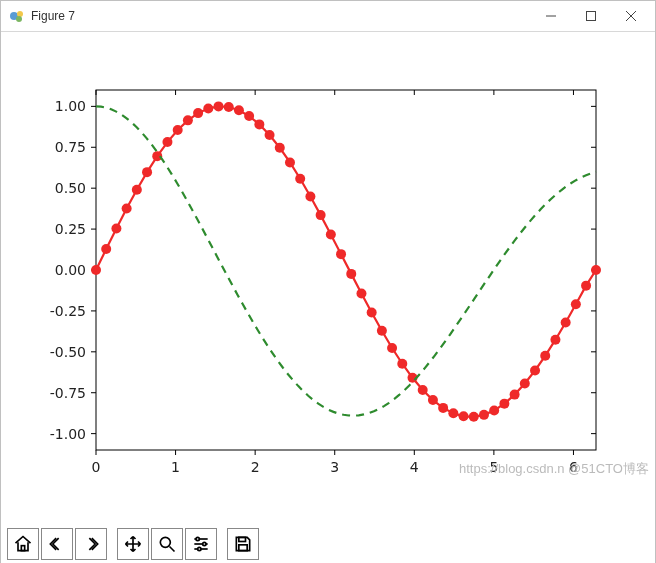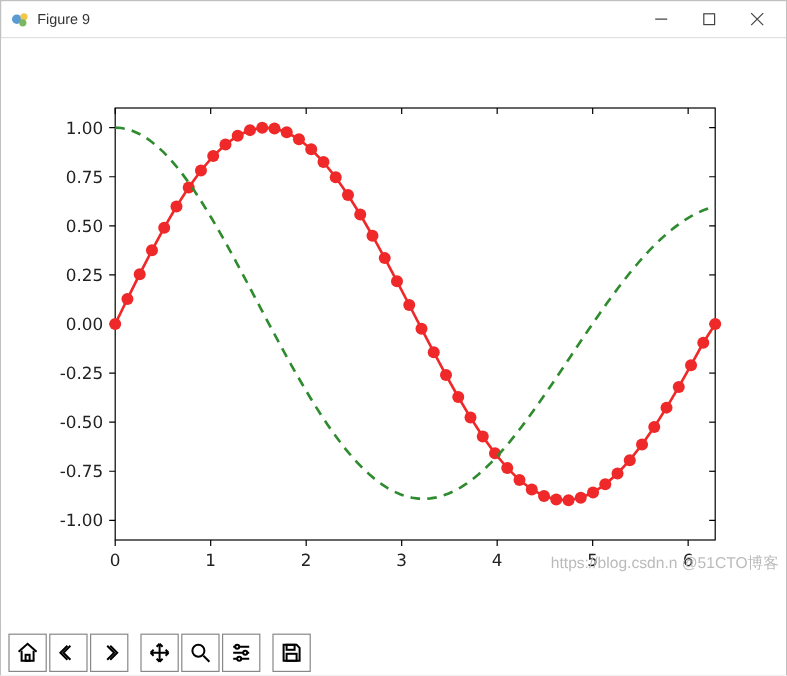--- a/index.html
+++ b/index.html
@@ -22,21 +22,21 @@
 
 <div class="window">
   <div class="titlebar">
     <span class="app-icon">
       <svg viewBox="0 0 16 16">
           <circle cx="5" cy="8" r="4" fill="#5a9bd4"></circle>
           <circle cx="11" cy="6" r="3" fill="#f2c84b"></circle>
           <circle cx="10" cy="11" r="3" fill="#7bb661"></circle>
         </svg>
     </span>
-    <span class="title">Figure 9</span>
+    <span class="title">Figure 7</span>
     <div class="win-btn">
         <svg width="12" height="12">
           <line x1="1" y1="6" x2="11" y2="6"></line>
         </svg>
       </div>
     <div class="win-btn">
         <svg width="12" height="12">
           <rect x="1.5" y="1.5" width="9" height="9" fill="none"></rect>
         </svg>
       </div>

